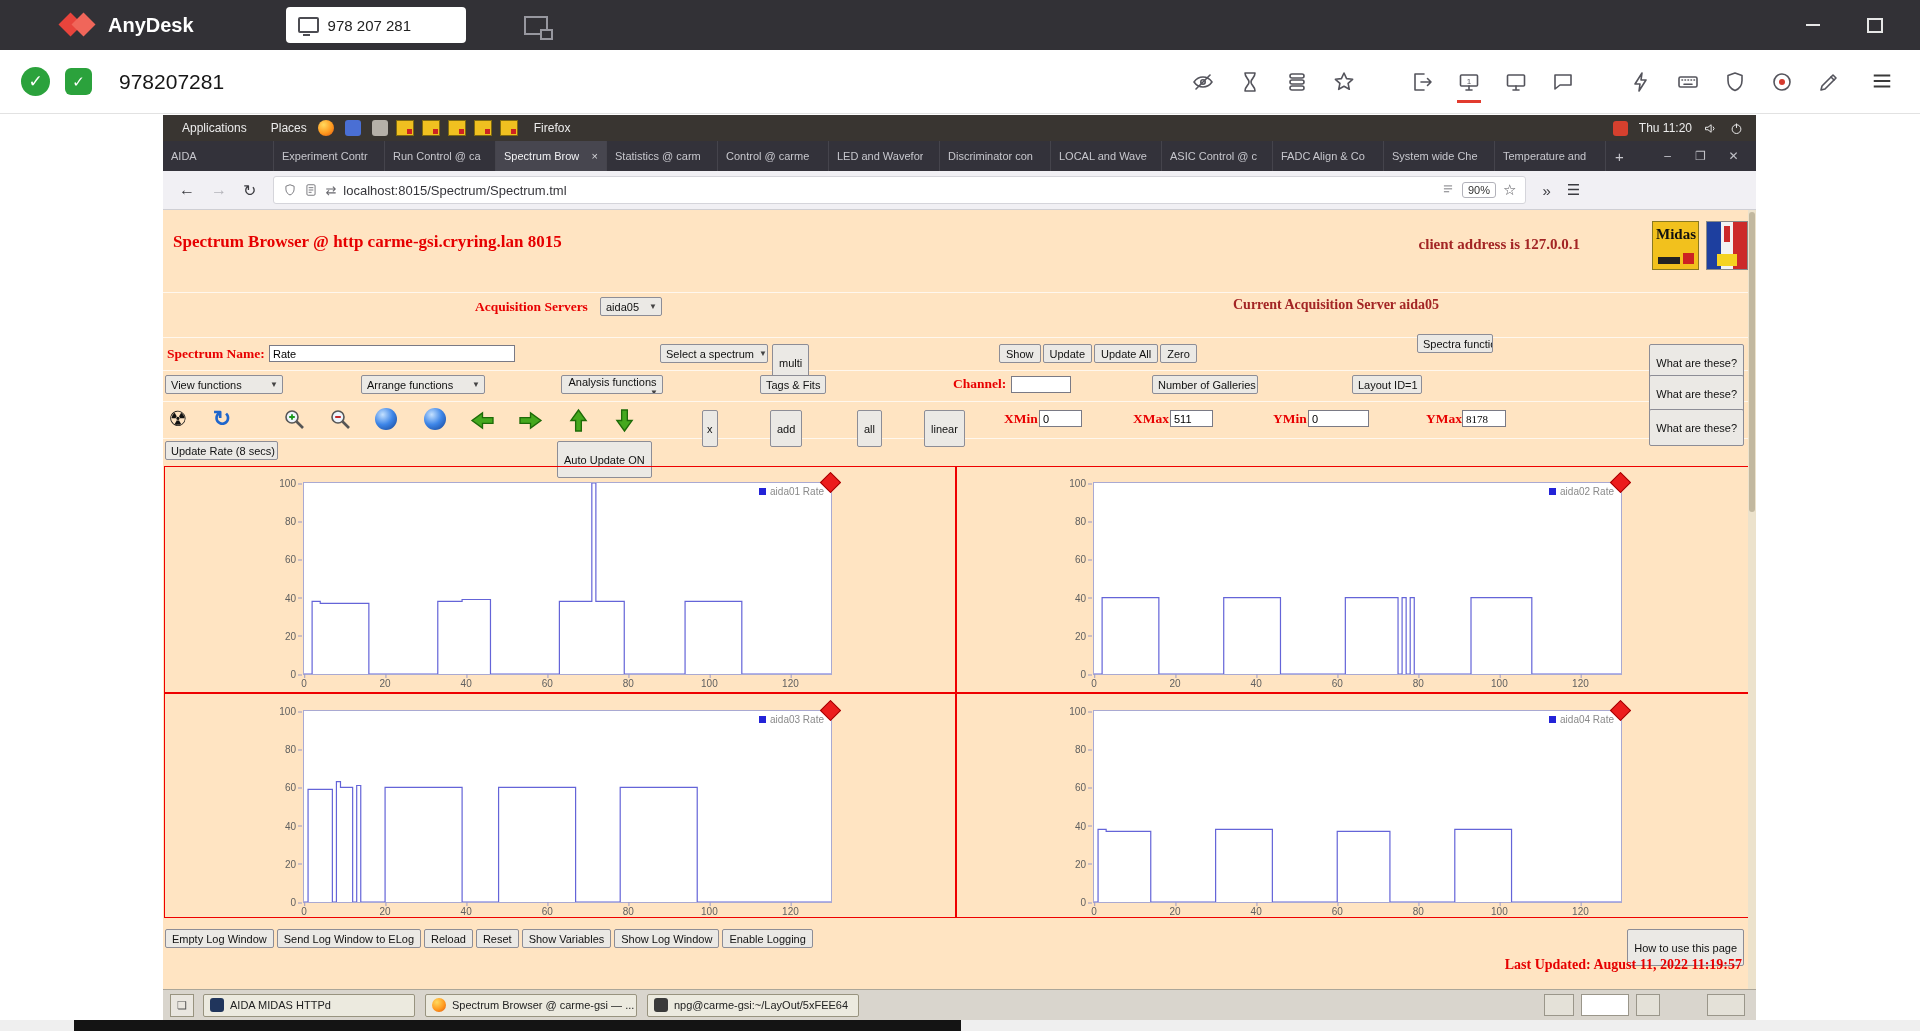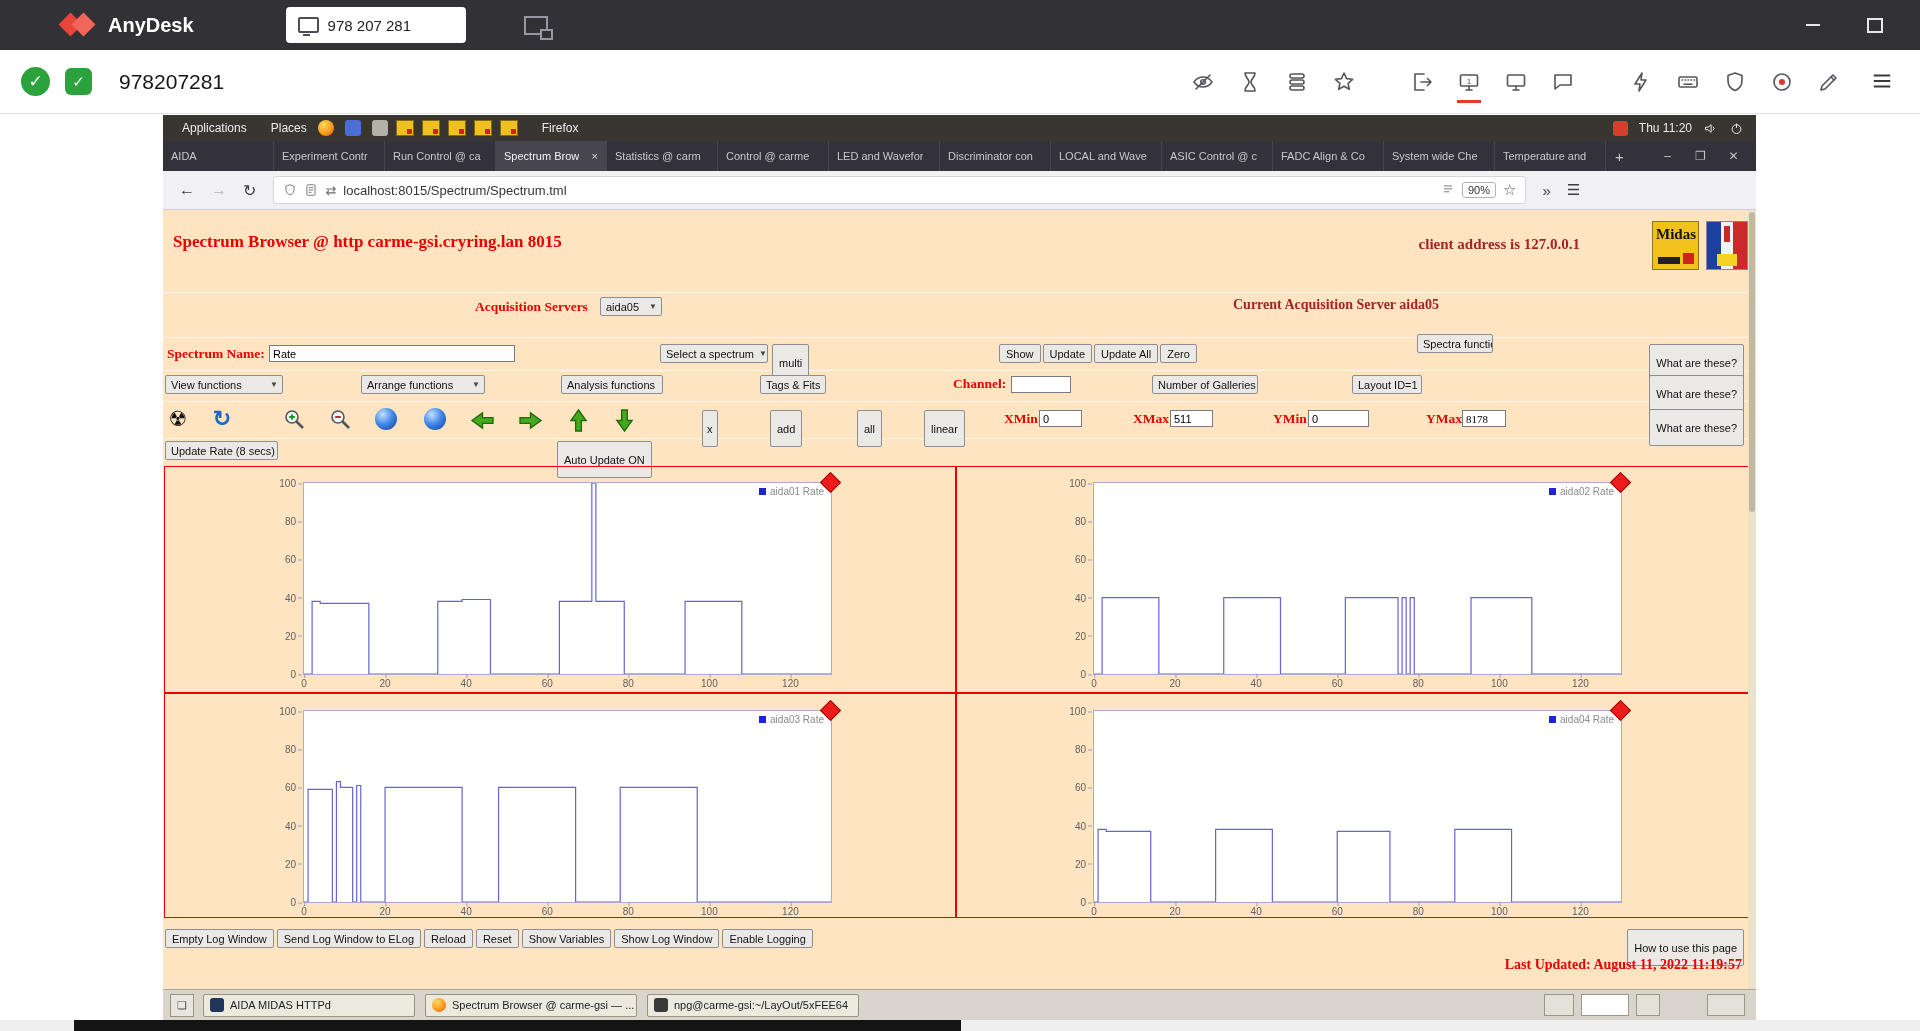--- a/index.html
+++ b/index.html
@@ -42,21 +42,21 @@
 
   .panel{position:absolute;left:0;top:0;width:1593px;height:26px;background:#393531;display:flex;align-items:center;color:#ececec;font-size:12px;}
   .pmenu{margin-left:19px;}
   .pmenu2{margin-left:24px;}
   .pico{width:16px;height:16px;border-radius:3px;margin-left:11px;flex:0 0 auto;}
   .pico.ffx{border-radius:50%;background:radial-gradient(circle at 35% 30%,#ffd95e,#ff9a1f 55%,#df560f);}
   .pico.blue{background:#4a6fd4;}
   .pico.gray{background:#b5b0a8;}
   .midas-mini{width:16px;height:14px;background:#f0c020;border:1px solid #806a10;margin-left:8px;position:relative;flex:0 0 auto;}
   .midas-mini::after{content:"";position:absolute;right:1px;bottom:1px;width:5px;height:5px;background:#cc2222;}
-  .plabel{margin-left:24px;}
+  .plabel{margin-left:16px;}
   .pright{margin-left:auto;display:flex;align-items:center;gap:11px;margin-right:12px;}
   .alertico{width:15px;height:15px;background:#d5402e;border-radius:3px;}
   .pright svg{width:15px;height:15px;stroke:#e8e8e8;fill:none;stroke-width:1.6;}
 
   
   .ffbar{position:absolute;left:0;top:26px;width:1593px;height:30px;background:#33323a;display:flex;align-items:stretch;}
   .tabs{display:flex;}
   .tab{width:111px;box-sizing:border-box;display:flex;align-items:center;padding:0 8px;color:#c7c7cd;font-size:11px;border-right:1px solid #45444c;white-space:nowrap;overflow:hidden;}
   .tab.active{background:#47464f;color:#f2f2f4;}
   .tab-label{overflow:hidden;white-space:nowrap;}
@@ -415,21 +415,21 @@
       <button class="pbtn" style="right:12px;left:auto;top:134px;">What are these?</button>
 
       <span class="sel" style="left:2px;top:165px;width:118px;">
           <span>View functions</span>
           <span class="ar">▼</span>
         </span>
       <span class="sel" style="left:198px;top:165px;width:124px;">
           <span>Arrange functions</span>
           <span class="ar">▼</span>
         </span>
-      <span class="sel" style="left:398px;top:165px;width:102px;">
+      <span class="sel" style="left:398px;top:165px;width:102px;flex-direction:column;">
           <span>Analysis functions</span>
           <span class="ar">▼</span>
         </span>
       <span class="sel" style="left:597px;top:165px;width:66px;">
           <span>Tags &amp; Fits</span>
           <span class="ar">▼</span>
         </span>
       <span class="rlab" style="left:790px;top:166px;">Channel:</span>
       <input class="pin" style="left: 848px; top: 166px; width: 60px;" value="">
       <span class="sel" style="left:989px;top:165px;width:106px;">

